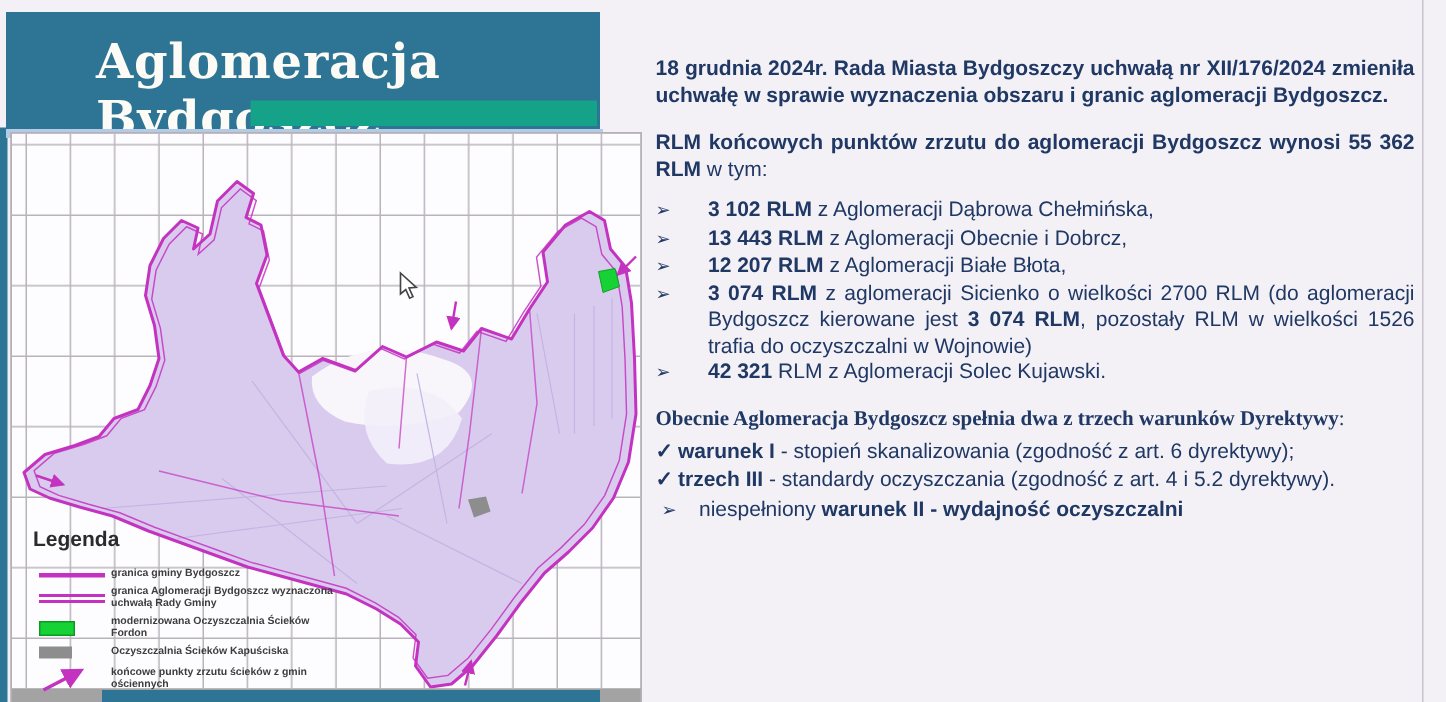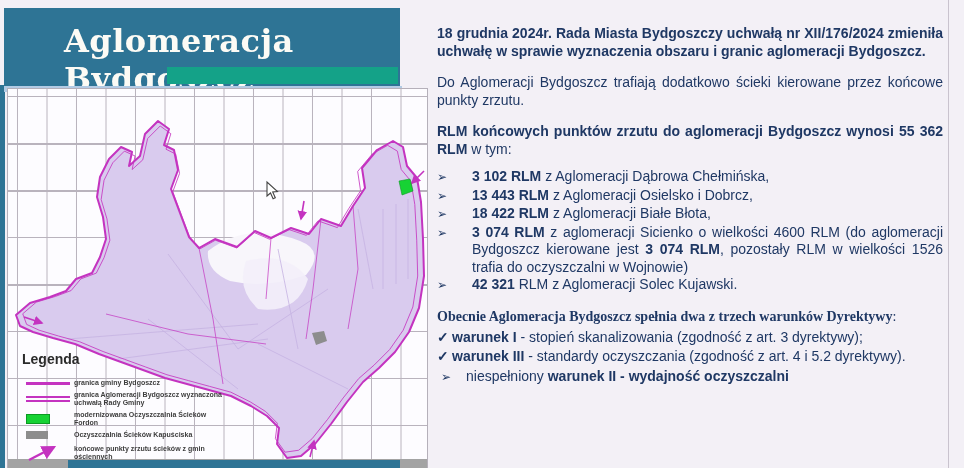--- a/index.html
+++ b/index.html
@@ -23,21 +23,21 @@
   .legend-row{display:flex;align-items:center;margin-bottom:4px;}
   .legend-swatch{width:58px;flex:none;display:flex;flex-direction:column;justify-content:center;
                  align-items:flex-start;padding-left:10px;box-sizing:border-box;}
   .legend-label{font-size:7px;font-weight:600;line-height:8px;color:#3d3d3d;}
   .sw-line{width:44px;height:3px;background:#c433c0;}
   .sw-dline{width:44px;height:2px;background:#c433c0;}
   .sw-dline + .sw-dline{margin-top:2px;}
   .sw-green{width:22px;height:8px;background:#17d234;border:1px solid #0c9a22;}
   .sw-gray{width:22px;height:8px;background:#8d8d8d;}
   
-  .right-col{position:absolute;left:437px;top:24px;width:506px;color:#1f3864;font-size:14px;
+  .right-col{position:absolute;left:437px;top:36px;width:506px;color:#1f3864;font-size:14px;
              line-height:18px;}
   .right-col p{margin:0 0 13px 0;text-align:justify;}
   .b{font-weight:700;}
   .blist{margin:0 0 13px 0;}
   .brow{display:flex;line-height:17.5px;}
   .bmark{width:19px;flex:none;font-size:12px;padding-top:1px;}
   .btext{flex:1;text-align:justify;margin-left:16px;}
   .crow{display:flex;line-height:19px;}
   .cmark{width:15px;flex:none;font-weight:bold;}
   .frow{display:flex;line-height:20px;}
@@ -176,55 +176,54 @@
         <div class="legend-label">końcowe punkty zrzutu ścieków z gmin ościennych</div>
       </div>
     </div>
   </div>
 
   <div class="bottom-bar"></div>
   <div class="right-divider"></div>
 
   <div class="right-col">
     <p><span class="b">18 grudnia 2024r. Rada Miasta Bydgoszczy uchwałą nr XII/176/2024 zmieniła uchwałę w sprawie wyznaczenia obszaru i granic aglomeracji Bydgoszcz.</span></p>
-    <p><span>Do Aglomeracji Bydgoszcz trafiają dodatkowo ścieki kierowane przez końcowe punkty zrzutu.</span></p>
     <p style="margin-bottom:10px;"><span class="b">RLM końcowych punktów zrzutu do aglomeracji Bydgoszcz wynosi 55 362 RLM</span><span> w tym:</span></p>
 
     <div class="blist">
       <div class="brow">
         <span class="bmark">➢</span>
         <div class="btext"><span class="b">3 102 RLM</span><span> z Aglomeracji Dąbrowa Chełmińska,</span></div>
       </div>
       <div class="brow">
         <span class="bmark">➢</span>
-        <div class="btext"><span class="b">13 443 RLM</span><span> z Aglomeracji Osielsko i Dobrcz,</span></div>
-      </div>
-      <div class="brow">
-        <span class="bmark">➢</span>
-        <div class="btext"><span class="b">18 422 RLM</span><span> z Aglomeracji Białe Błota,</span></div>
-      </div>
-      <div class="brow">
-        <span class="bmark">➢</span>
-        <div class="btext"><span class="b">3 074 RLM</span><span> z aglomeracji Sicienko o wielkości 4600 RLM (do aglomeracji Bydgoszcz kierowane jest </span><span class="b">3 074 RLM</span><span>, pozostały RLM w wielkości 1526 trafia do oczyszczalni w Wojnowie)</span></div>
+        <div class="btext"><span class="b">13 443 RLM</span><span> z Aglomeracji Obecnie i Dobrcz,</span></div>
+      </div>
+      <div class="brow">
+        <span class="bmark">➢</span>
+        <div class="btext"><span class="b">12 207 RLM</span><span> z Aglomeracji Białe Błota,</span></div>
+      </div>
+      <div class="brow">
+        <span class="bmark">➢</span>
+        <div class="btext"><span class="b">3 074 RLM</span><span> z aglomeracji Sicienko o wielkości 2700 RLM (do aglomeracji Bydgoszcz kierowane jest </span><span class="b">3 074 RLM</span><span>, pozostały RLM w wielkości 1526 trafia do oczyszczalni w Wojnowie)</span></div>
       </div>
       <div class="brow">
         <span class="bmark">➢</span>
         <div class="btext"><span class="b">42 321</span><span> RLM z Aglomeracji Solec Kujawski.</span></div>
       </div>
     </div>
 
     <p class="p5"><span class="b">Obecnie Aglomeracja Bydgoszcz spełnia dwa z trzech warunków Dyrektywy</span><span>:</span></p>
 
     <div class="crow">
       <span class="cmark">✓</span>
-      <div><span class="b">warunek I</span><span> - stopień skanalizowania (zgodność z art. 3 dyrektywy);</span></div>
+      <div><span class="b">warunek I</span><span> - stopień skanalizowania (zgodność z art. 6 dyrektywy);</span></div>
     </div>
     <div class="crow">
       <span class="cmark">✓</span>
-      <div><span class="b">warunek III</span><span>  - standardy oczyszczania (zgodność z art. 4 i 5.2 dyrektywy).</span></div>
+      <div><span class="b">trzech III</span><span>  - standardy oczyszczania (zgodność z art. 4 i 5.2 dyrektywy).</span></div>
     </div>
 
     <div class="frow">
       <span class="fmark">➢</span>
       <div><span>niespełniony </span><span class="b">warunek II - wydajność oczyszczalni</span></div>
     </div>
   </div>
 
 </div>
 

